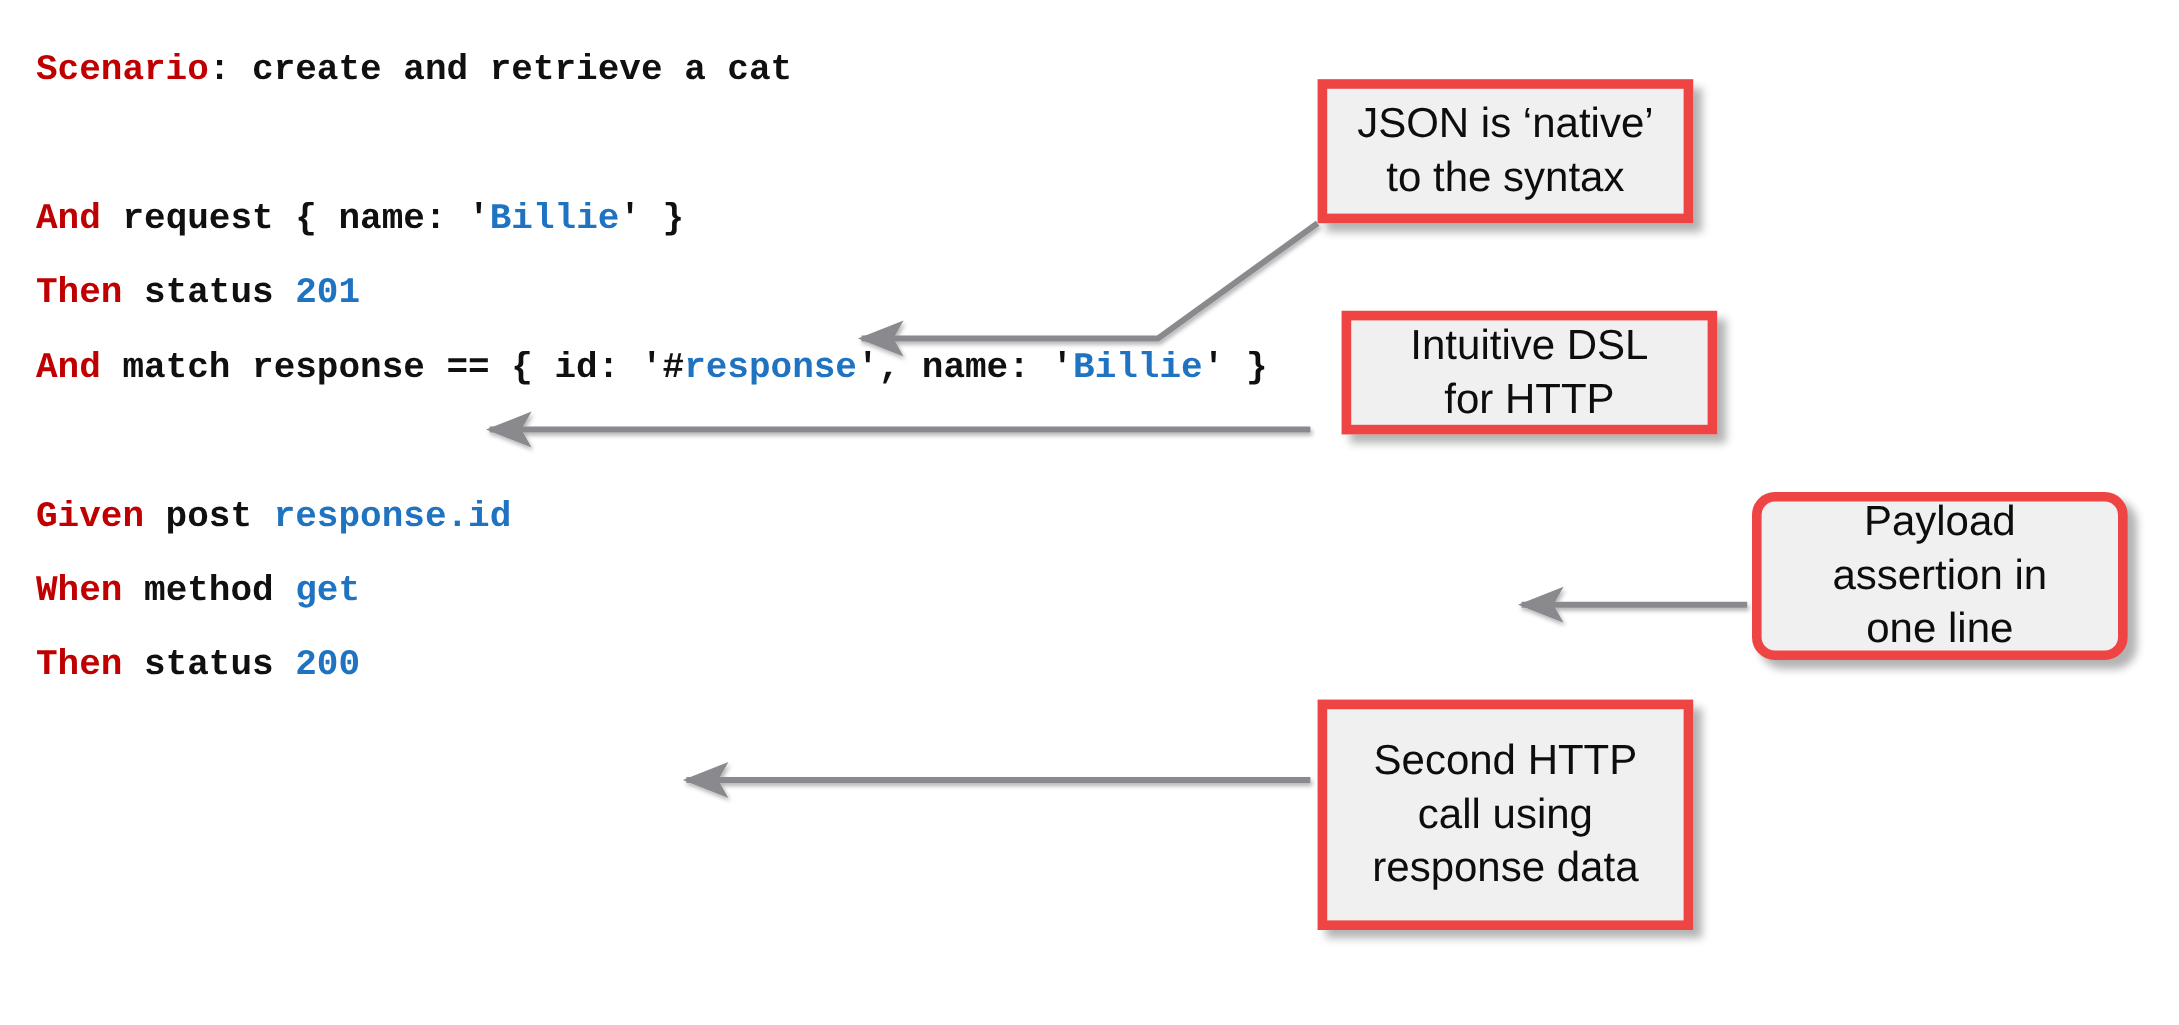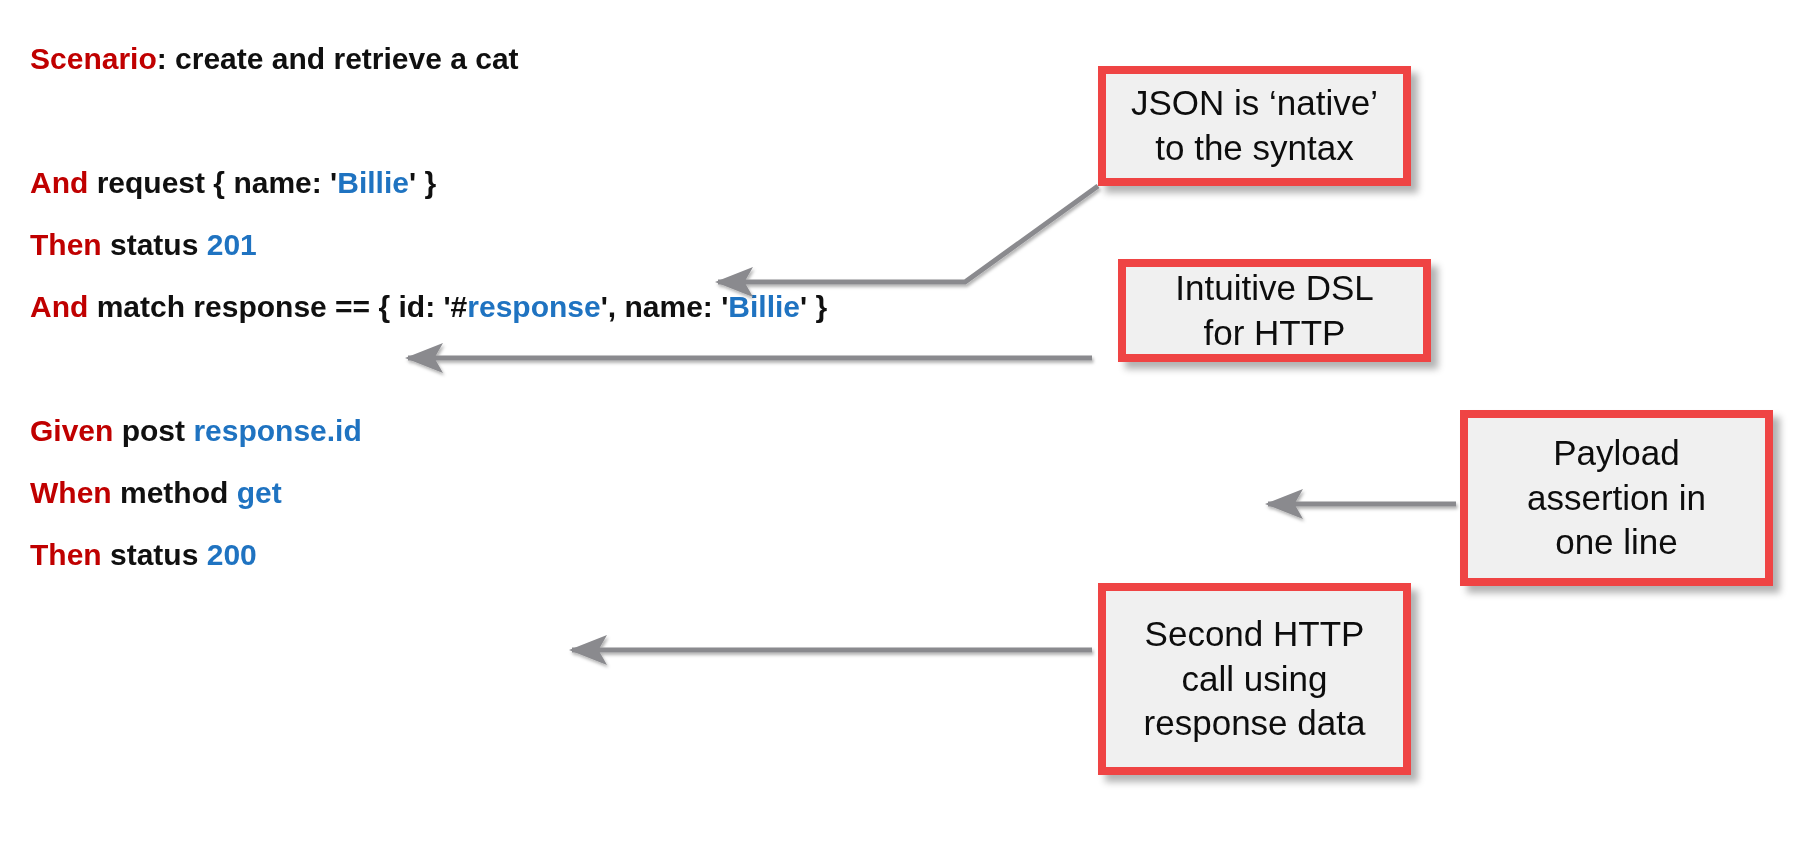--- a/index.html
+++ b/index.html
@@ -20,21 +20,21 @@
   }
 
   
   .code-block {
     position: absolute;
     left: 30px;
     top: 28px;
     width: 1100px;
   }
   .code-line {
-    font-family: Liberation Sans, sans-serif;
+    font-family: Liberation Mono, monospace;
     font-size: 30px;
     font-weight: bold;
     line-height: 62px;
     white-space: pre;
     color: #111111;
     letter-spacing: 0px;
   }
   .code-line.blank {
     line-height: 62px;
     height: 62px;
@@ -62,21 +62,21 @@
     font-weight: 400;
   }
   .callout .txt {
     display: block;
     width: 100%;
     white-space: pre-line;
   }
 
   #callout-json     { left: 1098px; top: 66px;  width: 313px; height: 120px; }
   #callout-dsl      { left: 1098px; top: 259px; width: 313px; height: 103px; margin-left: 20px; }
-  #callout-payload  { left: 1460px; top: 410px; width: 313px; height: 176px; }
+  #callout-payload  { left: 1460px; top: 410px; width: 313px; height: 140px; border-radius: 19px; }
   #callout-second   { left: 1098px; top: 583px; width: 313px; height: 192px; text-align: center; }
 
   
   #arrow-layer {
     position: absolute;
     left: 0;
     top: 0;
     width: 1816px;
     height: 854px;
     pointer-events: none;

